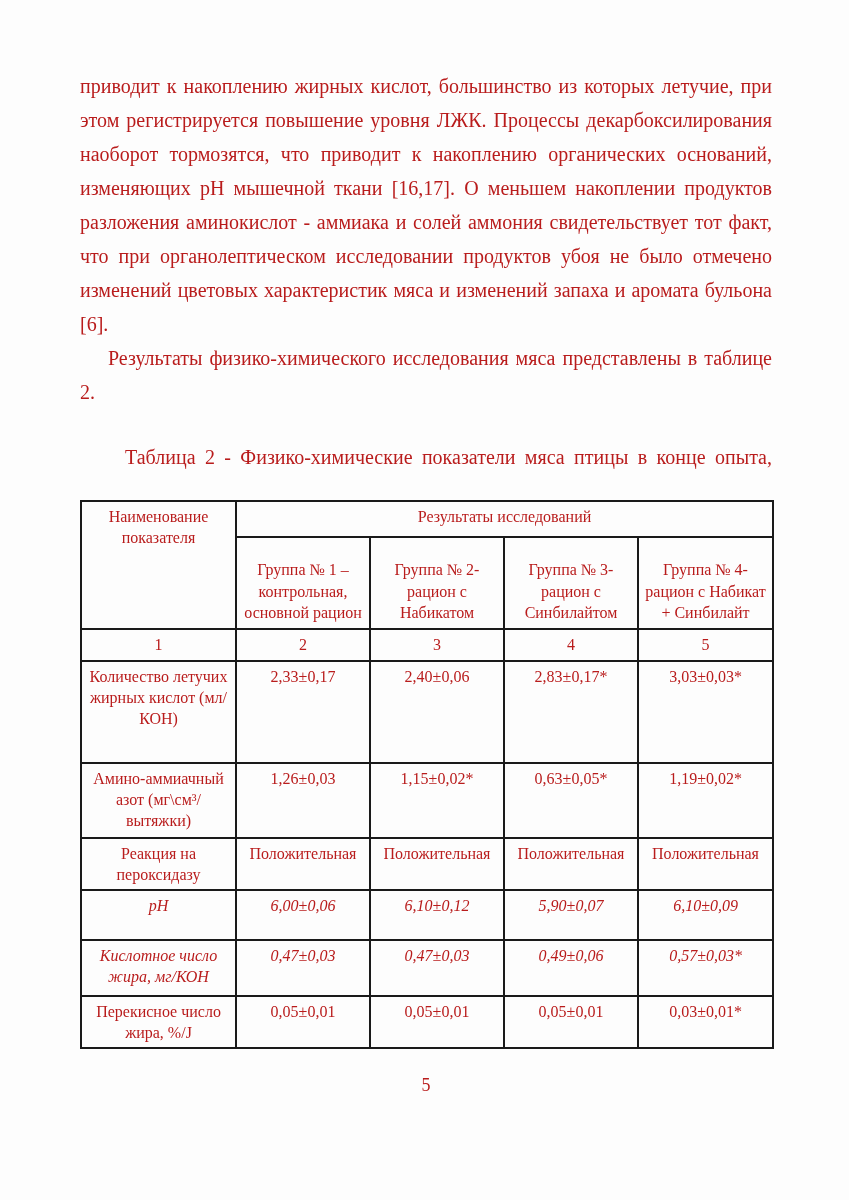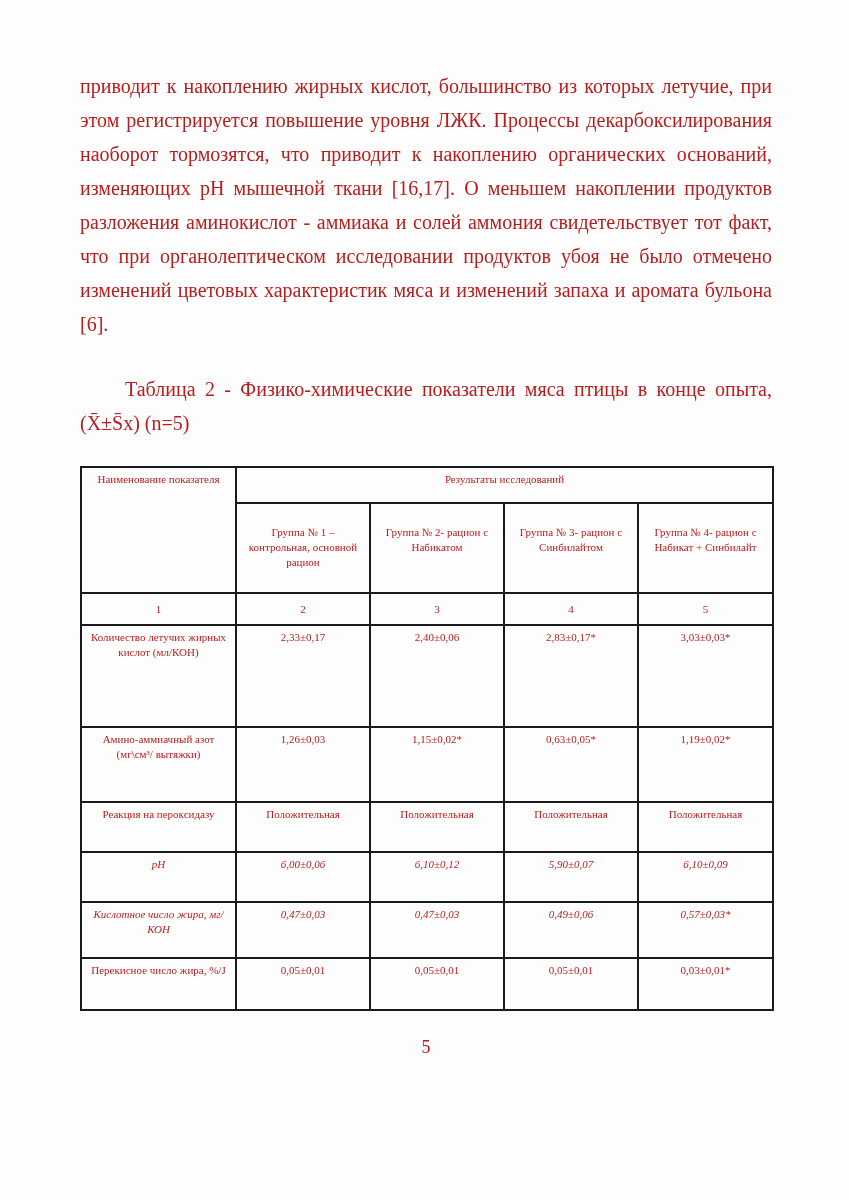--- a/index.html
+++ b/index.html
@@ -37,21 +37,21 @@
   }
   table.results {
     margin-top: 26px;
     width: 692px;
     border-collapse: collapse;
     table-layout: fixed;
   }
   table.results th, table.results td {
     border: 2px solid #1a1a1a;
     font-weight: normal;
-    font-size: 11px;
+    font-size: 16px;
     line-height: 1.32;
     text-align: center;
     vertical-align: top;
     padding: 4px 4px;
   }
   tr.h-results   { height: 36px; }
   tr.h-groups    { height: 90px; }
   tr.h-groups th { padding-top: 21px; line-height: 1.35; }
   tr.h-index     { height: 32px; }
   tr.h-index td  { vertical-align: middle; padding: 0; }
@@ -69,24 +69,24 @@
     line-height: 24px;
   }
 </style>
 </head>
 <body>
 
 <div class="page">
   <div class="content">
 
     <p class="body-par">приводит к накоплению жирных кислот, большинство из которых летучие, при этом регистрируется повышение уровня ЛЖК. Процессы декарбоксилирования наоборот тормозятся, что приводит к накоплению органических оснований, изменяющих pH мышечной ткани [16,17]. О меньшем накоплении продуктов разложения аминокислот - аммиака и солей аммония свидетельствует тот факт, что при органолептическом исследовании продуктов убоя не было отмечено изменений цветовых характеристик мяса и изменений запаха и аромата бульона [6].</p>
+    <p class="body-par indented">Результаты физико-химического исследования мяса представлены в таблице 2.</p>
 
     <div class="caption-block">
       <div class="caption-line1">Таблица 2 - Физико-химические показатели мяса птицы в конце опыта,</div>
-      <div class="caption-line2">(X̄±S̄x) (n=5)</div>
     </div>
 
     <table class="results">
       <colgroup>
         <col style="width:155px">
         <col style="width:134px">
         <col style="width:134px">
         <col style="width:134px">
         <col style="width:135px">
       </colgroup>

